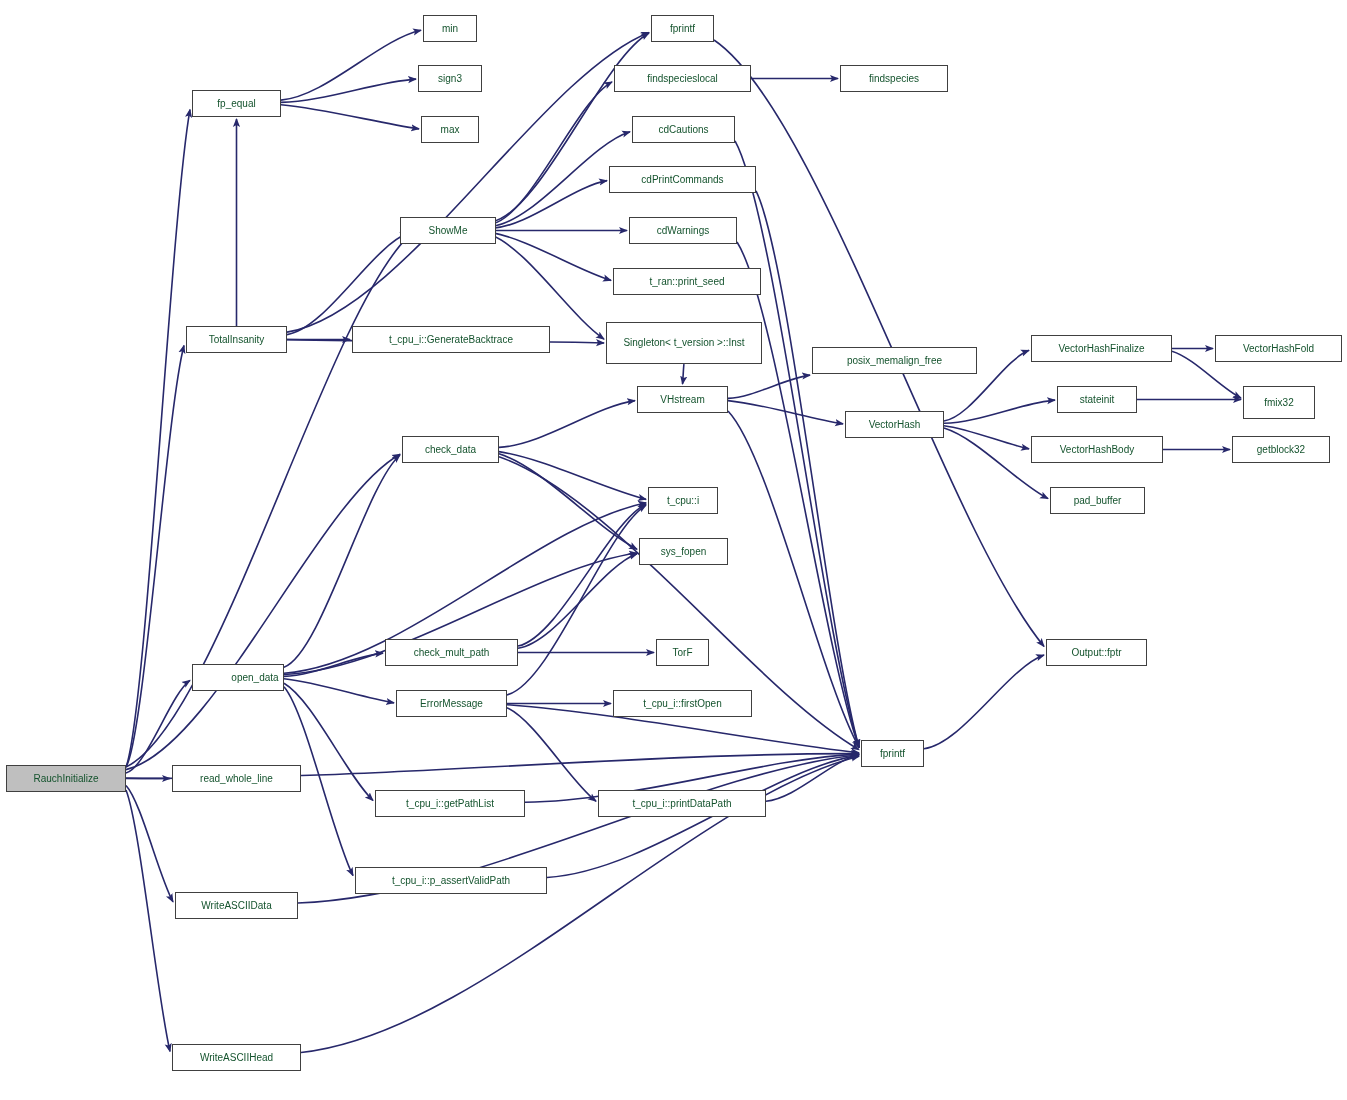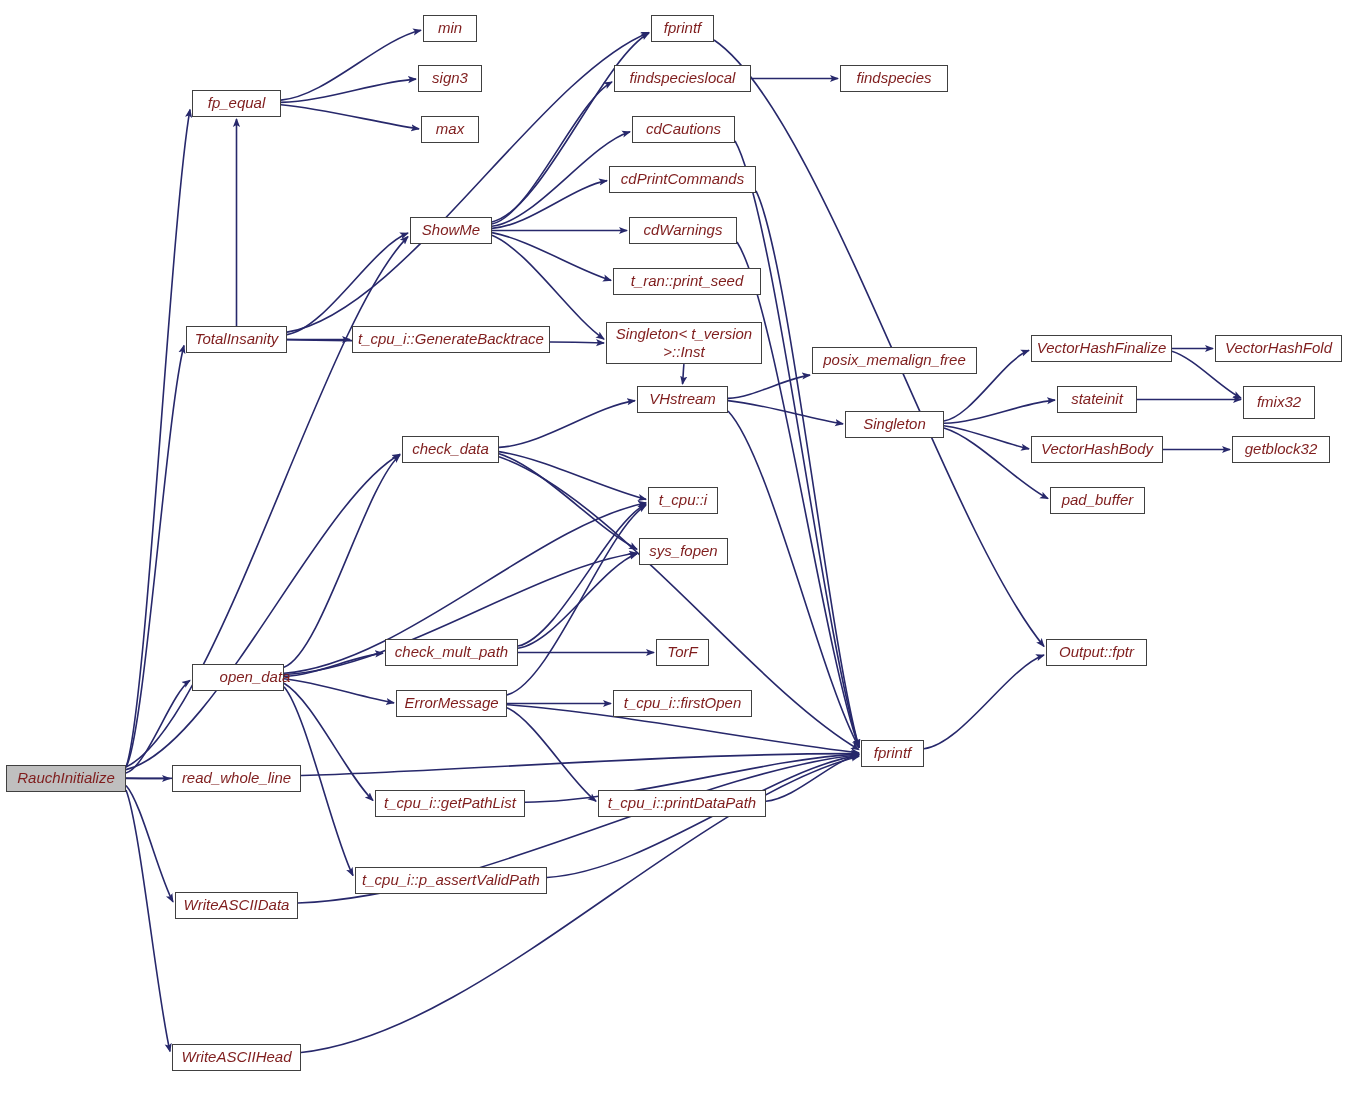--- a/index.html
+++ b/index.html
@@ -1,21 +1,21 @@
 <!DOCTYPE html>
 <html><head>
 <meta charset="utf-8">
 <style>
   html,body{margin:0;padding:0;background:#ffffff;}
   body{font-family:"Liberation Sans","DejaVu Sans",sans-serif;}
   #canvas{position:relative;width:1347px;height:1100px;background:#ffffff;overflow:hidden;}
   #edges{position:absolute;left:0;top:0;width:1347px;height:1100px;}
   .node{position:absolute;box-sizing:border-box;border:1px solid #404040;background:#ffffff;
         display:flex;align-items:center;justify-content:center;text-align:center;
-        font-size:15px;color:#7f1d1d;line-height:1.12;white-space:pre;font-style:italic;}
+        font-size:10px;color:#14532d;line-height:1.12;white-space:pre;}
   .node.root{background:#bfbfbf;}
   .node.two-line{line-height:1.18;white-space:normal;padding:0 3px;}
 </style>
 </head>
 <body>
 
 <div id="canvas">
   <svg id="edges" viewBox="0 0 1347 1100" xmlns="http://www.w3.org/2000/svg">
     <defs>
       <marker id="ah" markerWidth="9" markerHeight="9" refX="8" refY="4.2" orient="auto" markerUnits="userSpaceOnUse">
@@ -91,33 +91,33 @@
       </g>
   </svg>
   <div id="nodes">
       <div class="node root" style="left: 6px; top: 765px; width: 120px; height: 27px;">RauchInitialize</div>
       <div class="node" style="left: 192px; top: 90px; width: 89px; height: 27px;">fp_equal</div>
       <div class="node" style="left: 423px; top: 15px; width: 54px; height: 27px;">min</div>
       <div class="node" style="left: 418px; top: 65px; width: 64px; height: 27px;">sign3</div>
       <div class="node" style="left: 421px; top: 116px; width: 58px; height: 27px;">max</div>
       <div class="node" style="left: 186px; top: 326px; width: 101px; height: 27px;">TotalInsanity</div>
       <div class="node" style="left: 352px; top: 326px; width: 198px; height: 27px;">t_cpu_i::GenerateBacktrace</div>
-      <div class="node" style="left: 410px; top: 217px; width: 82px; height: 27px;">ShowMe</div>
+      <div class="node" style="left: 400px; top: 217px; width: 96px; height: 27px;">ShowMe</div>
       <div class="node" style="left: 651px; top: 15px; width: 63px; height: 27px;">fprintf</div>
       <div class="node" style="left: 614px; top: 65px; width: 137px; height: 27px;">findspecieslocal</div>
       <div class="node" style="left: 840px; top: 65px; width: 108px; height: 27px;">findspecies</div>
       <div class="node" style="left: 632px; top: 116px; width: 103px; height: 27px;">cdCautions</div>
       <div class="node" style="left: 609px; top: 166px; width: 147px; height: 27px;">cdPrintCommands</div>
       <div class="node" style="left: 629px; top: 217px; width: 108px; height: 27px;">cdWarnings</div>
       <div class="node" style="left: 613px; top: 268px; width: 148px; height: 27px;">t_ran::print_seed</div>
       <div class="node two-line" style="left: 606px; top: 322px; width: 156px; height: 42px;">Singleton&lt; t_version
 &gt;::Inst</div>
       <div class="node" style="left: 812px; top: 347px; width: 165px; height: 27px;">posix_memalign_free</div>
       <div class="node" style="left: 637px; top: 386px; width: 91px; height: 27px;">VHstream</div>
-      <div class="node" style="left: 845px; top: 411px; width: 99px; height: 27px;">Singleton</div>
+      <div class="node" style="left: 845px; top: 411px; width: 99px; height: 27px;">VectorHash</div>
       <div class="node" style="left: 1031px; top: 335px; width: 141px; height: 27px;">VectorHashFinalize</div>
       <div class="node" style="left: 1215px; top: 335px; width: 127px; height: 27px;">VectorHashFold</div>
       <div class="node" style="left: 1057px; top: 386px; width: 80px; height: 27px;">stateinit</div>
       <div class="node" style="left: 1243px; top: 386px; width: 72px; height: 33px;">fmix32</div>
       <div class="node" style="left: 1031px; top: 436px; width: 132px; height: 27px;">VectorHashBody</div>
       <div class="node" style="left: 1232px; top: 436px; width: 98px; height: 27px;">getblock32</div>
       <div class="node" style="left: 1050px; top: 487px; width: 95px; height: 27px;">pad_buffer</div>
       <div class="node" style="left: 402px; top: 436px; width: 97px; height: 27px;">check_data</div>
       <div class="node" style="left: 648px; top: 487px; width: 70px; height: 27px;">t_cpu::i</div>
       <div class="node" style="left: 639px; top: 538px; width: 89px; height: 27px;">sys_fopen</div>

